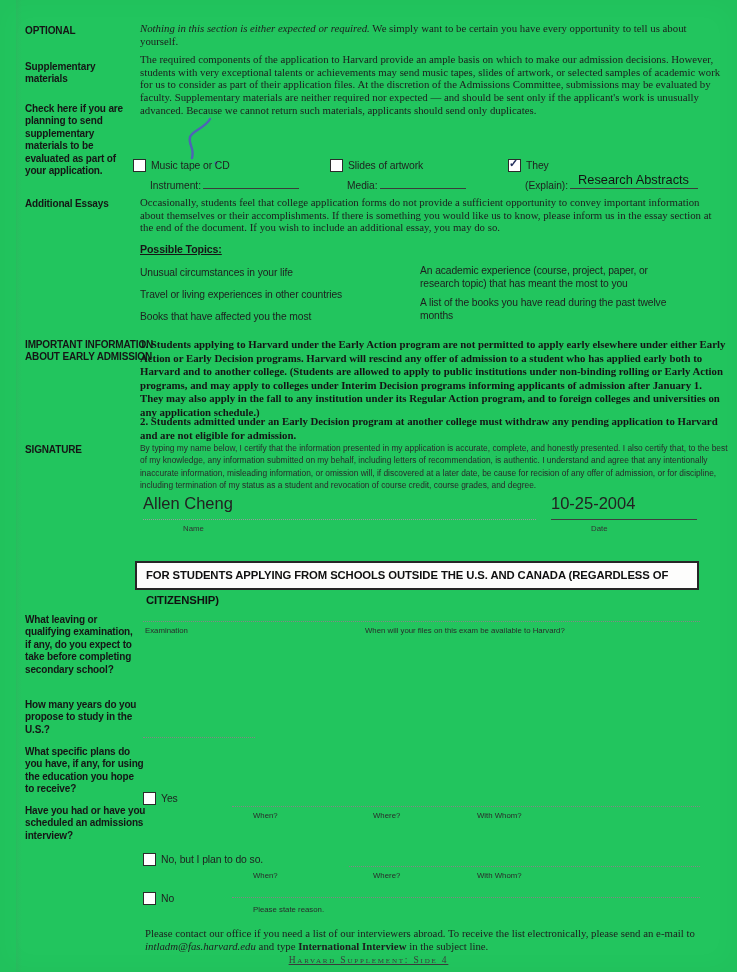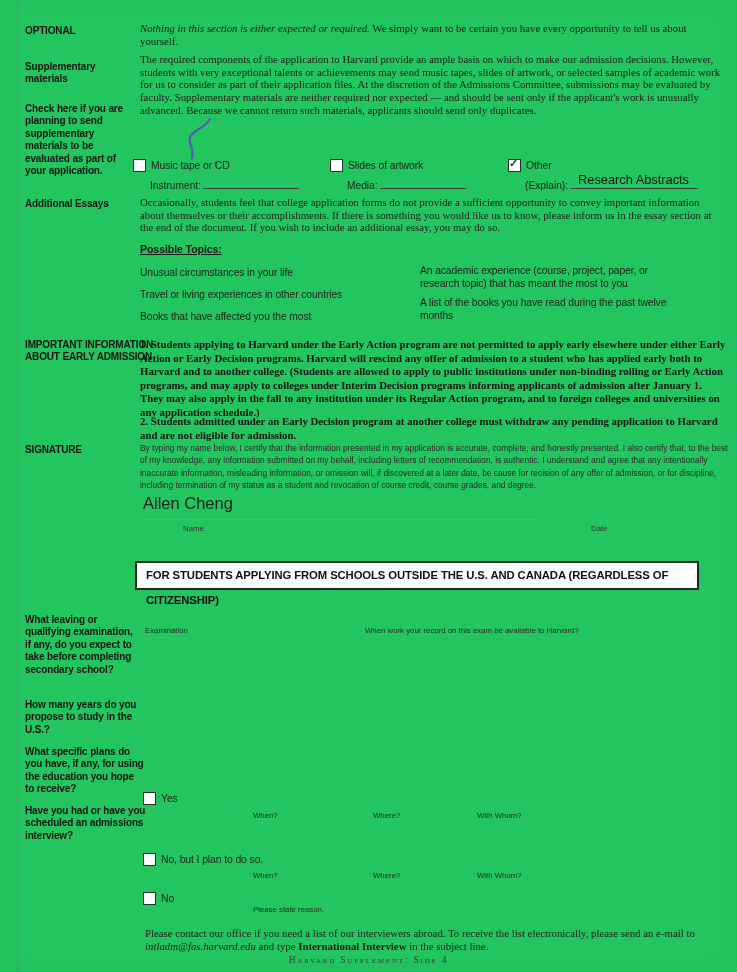--- a/index.html
+++ b/index.html
@@ -29,21 +29,21 @@
   .cert{position:absolute;font:8.4px/12.3px "Liberation Sans",sans-serif;color:#2a2a2a;}
   .namebox{position:absolute;height:25px;border-bottom:1.4px dotted #9a9a9a;}
   .datebox{position:absolute;height:25px;border-bottom:1.6px solid #3f3f3f;}
   .sigvalue{font:16.5px "Liberation Sans",sans-serif;color:#222;}
   .fieldcap{position:absolute;font:7.8px "Liberation Sans",sans-serif;color:#333;padding-left:40px;}
   .boxhead{position:absolute;height:25px;border:2px solid #262626;background:#fdfdfc;
         font:bold 11.3px/25px "Liberation Sans",sans-serif;letter-spacing:-0.1px;color:#101010;padding-left:9px;}
   .dotline{position:absolute;height:0;border-top:1.3px dotted #858585;}
   .tinycap{position:absolute;font:7.8px "Liberation Sans",sans-serif;color:#2a2a2a;}
   .footer{position:absolute;text-align:center;font:9.5px "Liberation Serif",serif;
-        font-variant:small-caps;letter-spacing:1.8px;color:#3a3a3a;}
+        font-variant:small-caps;letter-spacing:1.8px;color:#3a3a3a;text-decoration:underline;}
 </style>
 </head>
 <body>
 
 <div class="page">
   <div class="scan-edge"></div>
 
   <div class="side-label" style="left:25px;top:25px;width:100px">OPTIONAL</div>
   <div class="serif" style="left:140px;top:22px;width:580px"><em>Nothing in this section is either expected or required.</em><span> We simply want to be certain you have every opportunity to tell us about yourself.</span></div>
 
@@ -60,21 +60,21 @@
     <span class="cb"><span class="cbmark"></span></span><span class="cblabel">Music tape or CD</span>
     <div class="cbfield"><span>Instrument:</span><span class="fill-line" style="width:96px"><span class="fill-value"></span></span></div>
   </div>
 
   <div class="cbrow" style="left:330px;top:156px;width:170px">
     <span class="cb"><span class="cbmark"></span></span><span class="cblabel">Slides of artwork</span>
     <div class="cbfield"><span>Media:</span><span class="fill-line" style="width:86px"><span class="fill-value"></span></span></div>
   </div>
 
   <div class="cbrow" style="left:508px;top:156px;width:210px">
-    <span class="cb"><span class="cbmark">✓</span></span><span class="cblabel">Other</span>
+    <span class="cb"><span class="cbmark">✓</span></span><span class="cblabel">They</span>
     <div class="cbfield"><span>(Explain):</span><span class="fill-line" style="width:128px"><span class="fill-value">Research Abstracts</span></span></div>
   </div>
 
   <div class="side-label" style="left:25px;top:198px;width:105px">Additional Essays</div>
   <div class="serif" style="left:140px;top:196px;width:582px">Occasionally, students feel that college application forms do not provide a sufficient opportunity to convey important information about themselves or their accomplishments. If there is something you would like us to know, please inform us in the essay section at the end of the document. If you wish to include an additional essay, you may do so.</div>
   <div class="sans-head" style="left:140px;top:243px">Possible Topics:</div>
   <div class="topic" style="left:140px;top:266px;width:240px">Unusual circumstances in your life</div>
   <div class="topic" style="left:140px;top:288px;width:240px">Travel or living experiences in other countries</div>
   <div class="topic" style="left:140px;top:310px;width:240px">Books that have affected you the most</div>
   <div class="topic" style="left:420px;top:264px;width:258px">An academic experience (course, project, paper, or research topic) that has meant the most to you</div>
@@ -82,28 +82,29 @@
 
   <div class="side-label nowrap" style="left:25px;top:339px">IMPORTANT INFORMATION</div>
   <div class="side-label nowrap" style="left:25px;top:351px">ABOUT EARLY ADMISSION</div>
   <div class="serifb" style="left:140px;top:338px;width:586px">1. Students applying to Harvard under the Early Action program are not permitted to apply early elsewhere under either Early Action or Early Decision programs. Harvard will rescind any offer of admission to a student who has applied early both to Harvard and to another college. (Students are allowed to apply to public institutions under non-binding rolling or Early Action programs, and may apply to colleges under Interim Decision programs informing applicants of admission after January 1. They may also apply in the fall to any institution under its Regular Action program, and to foreign colleges and universities on any application schedule.)</div>
   <div class="serifb" style="left:140px;top:415px;width:586px">2. Students admitted under an Early Decision program at another college must withdraw any pending application to Harvard and are not eligible for admission.</div>
 
   <div class="side-label" style="left:25px;top:444px;width:100px">SIGNATURE</div>
   <div class="cert" style="left:140px;top:442px;width:592px">By typing my name below, I certify that the information presented in my application is accurate, complete, and honestly presented. I also certify that, to the best of my knowledge, any information submitted on my behalf, including letters of recommendation, is authentic. I understand and agree that any intentionally inaccurate information, misleading information, or omission will, if discovered at a later date, be cause for recision of any offer of admission, or for discipline, including termination of my status as a student and revocation of course credit, course grades, and degree.</div>
   <div class="namebox" style="left:143px;top:494px;width:393px"><span class="sigvalue">Allen Cheng</span></div>
   <div class="fieldcap" style="left:143px;top:524px">Name</div>
+  <div class="datebox" style="left:551px;top:494px;width:146px"><span class="sigvalue">10-25-2004</span></div>
   <div class="fieldcap" style="left:551px;top:524px">Date</div>
 
   <div class="boxhead" style="left:135px;top:561px;width:551px">FOR STUDENTS APPLYING FROM SCHOOLS OUTSIDE THE U.S. AND CANADA (REGARDLESS OF CITIZENSHIP)</div>
 
   <div class="side-label" style="left:25px;top:614px;width:112px">What leaving or qualifying examination, if any, do you expect to take before completing secondary school?</div>
   <div class="dotline" style="left:143px;top:621px;width:557px"></div>
   <div class="tinycap" style="left:145px;top:626px">Examination</div>
-  <div class="tinycap" style="left:365px;top:626px">When work your record on this exam be available to Harvard?</div>
+  <div class="tinycap" style="left:365px;top:626px">When will your files on this exam be available to Harvard?</div>
 
   <div class="side-label" style="left:25px;top:699px;width:112px">How many years do you propose to study in the U.S.?</div>
   <div class="dotline" style="left:143px;top:737px;width:112px"></div>
 
   <div class="side-label" style="left:25px;top:746px;width:120px">What specific plans do you have, if any, for using the education you hope to receive?</div>
 
   <div class="side-label" style="left:25px;top:805px;width:124px">Have you had or have you scheduled an admissions interview?</div>
 
   <div class="cbrow" style="left:143px;top:789px">
     <span class="cb"><span class="cbmark"></span></span><span class="cblabel">Yes</span>

